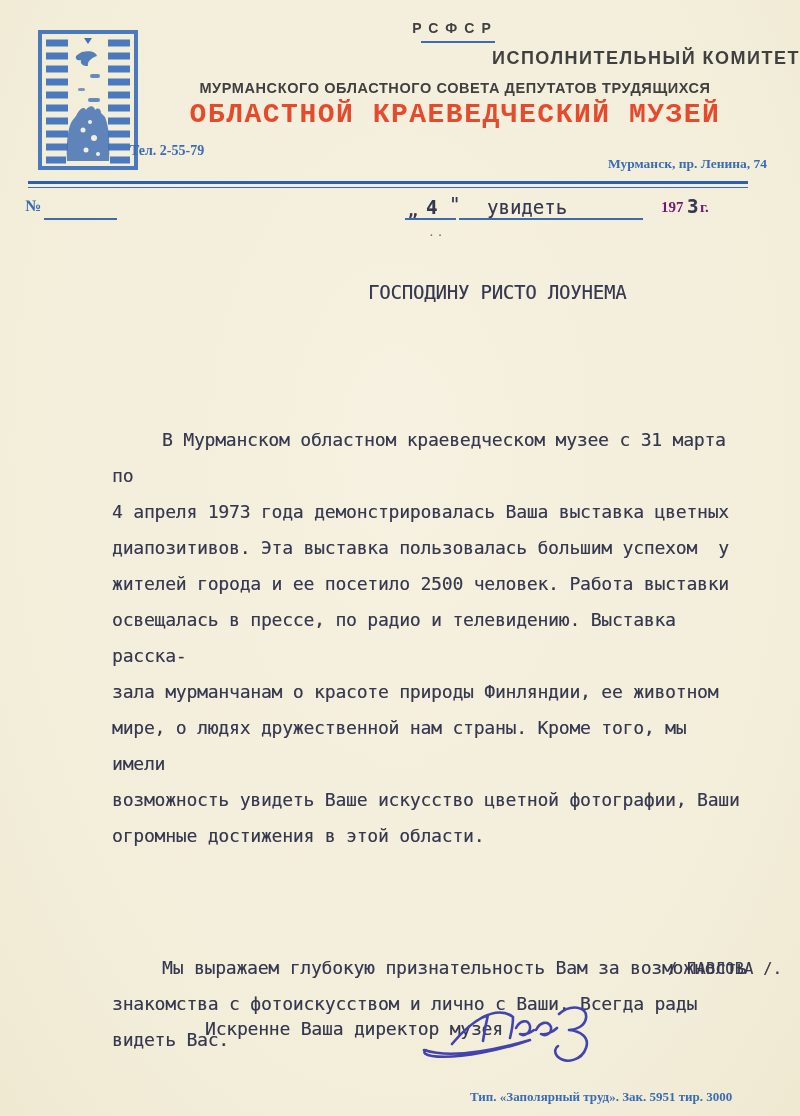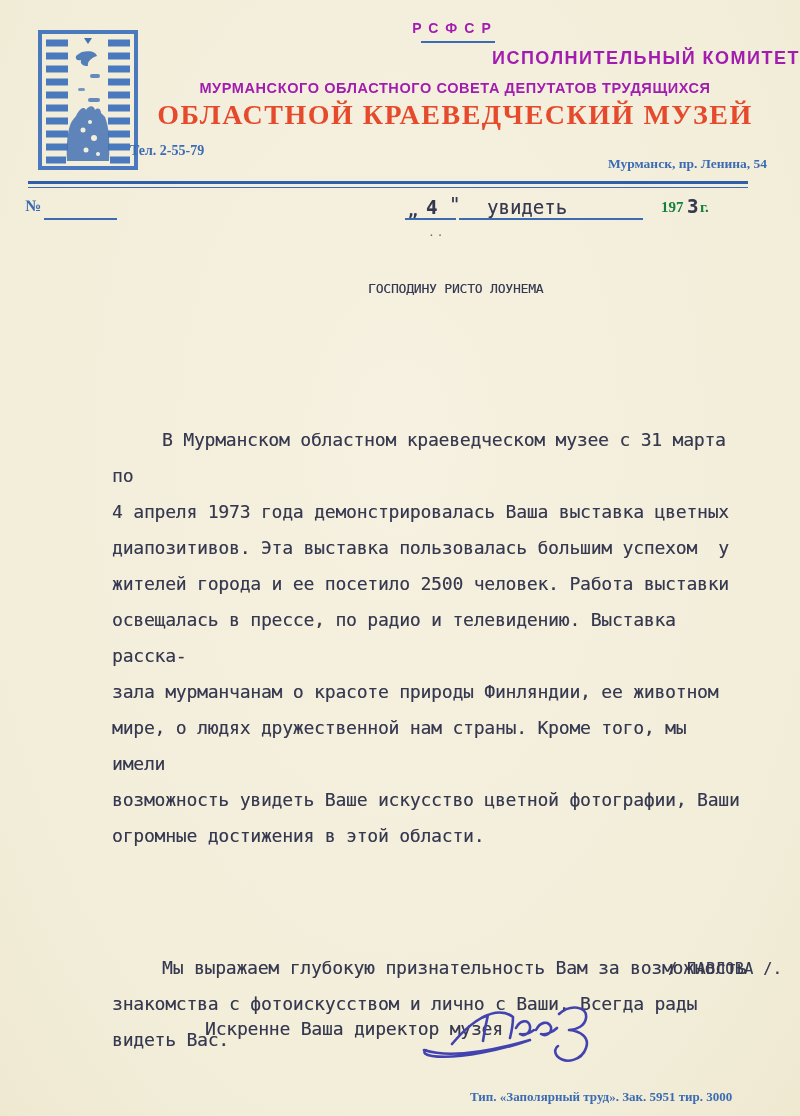--- a/index.html
+++ b/index.html
@@ -4,44 +4,44 @@
 <style>
   html,body{margin:0;padding:0;}
   body{
     width:800px;height:1116px;position:relative;overflow:hidden;
     background:#f4efdd;
     background-image:radial-gradient(ellipse at 50% 40%, #f6f1e0 0%, #f3eeda 70%, #efe9d2 100%);
     font-family:"Liberation Sans", sans-serif;
   }
   .abs{position:absolute;}
   
-  .lh-center{left:110px;width:690px;text-align:center;color:#a21caf;}
+  .lh-center{left:110px;width:690px;text-align:center;color:#404040;}
   .republic{top:20px;font-size:14px;font-weight:bold;letter-spacing:7px;}
   .rsfsr-rule{left:421px;top:41px;width:74px;height:2px;background:#3b6cb3;}
   .committee1{top:48px;font-size:18px;font-weight:600;letter-spacing:1.5px;text-align:right;}
   .committee2{top:80px;font-size:14.5px;font-weight:bold;letter-spacing:.6px;}
-  .museum{top:99px;font-family:Liberation Serif, serif;
+  .museum{top:99px;font-family:Liberation Mono, monospace;
     font-size:28px;font-weight:bold;letter-spacing:1.5px;color:#e64a2d;}
   .phone{left:130px;top:143px;font-family:"Liberation Serif",serif;
     font-size:14px;font-weight:bold;color:#3b6cb3;}
   .address{right:33px;top:156px;font-family:"Liberation Serif",serif;
     font-size:13.5px;font-weight:bold;color:#3b6cb3;}
   .rule-thick{left:28px;top:181px;width:720px;height:2.5px;background:#2f5fa8;}
   .rule-thin{left:28px;top:187px;width:720px;height:1px;background:#3b6cb3;}
   
   .num-label{left:25px;top:197px;font-family:"Liberation Serif",serif;
     font-size:16px;font-weight:bold;color:#3b6cb3;}
   .blank-line{height:1.5px;background:#3b6cb3;}
   .tw{font-family:"DejaVu Sans Mono","Liberation Mono",monospace;color:#363850;
     text-shadow:0.3px 0.3px 0.5px rgba(54,56,80,0.45);}
   .date-typed{font-size:19px;}
-  .date-printed{font-family:"Liberation Serif",serif;font-size:15px;color:#15803d;font-weight:bold;}
+  .date-printed{font-family:"Liberation Serif",serif;font-size:15px;color:#701a75;font-weight:bold;}
   .date-dots{left:428px;top:226px;font-size:11px;color:rgba(54,56,80,.45);letter-spacing:2px;}
   
-  .salutation{left:368px;top:281px;font-size:13px;letter-spacing:-0.2px;}
+  .salutation{left:368px;top:281px;font-size:19px;letter-spacing:-0.2px;}
   .letter-body{left:100px;top:338px;width:660px;font-size:18px;line-height:36px;
     letter-spacing:-0.2px;white-space:pre-wrap;}
   .letter-body p{margin:12px;text-indent:50px;}
   .closing{left:205px;top:976px;font-size:18px;letter-spacing:-0.2px;margin-top:42px;}
   .sig-name{left:668px;top:960px;font-size:15px;letter-spacing:0.5px;}
   .signature{left:418px;top:986px;}
   
   .imprint{left:470px;top:1089px;font-family:"Liberation Serif",serif;
     font-size:13px;font-weight:bold;color:#3b6cb3;}
   
@@ -94,21 +94,21 @@
     <circle cx="52" cy="92" r="2" fill="#f4efdd"></circle>
   </g>
 </svg>
 
 <div class="abs lh-center republic">РСФСР</div>
 <div class="abs rsfsr-rule"></div>
 <div class="abs lh-center committee1">ИСПОЛНИТЕЛЬНЫЙ КОМИТЕТ</div>
 <div class="abs lh-center committee2">МУРМАНСКОГО ОБЛАСТНОГО СОВЕТА ДЕПУТАТОВ ТРУДЯЩИХСЯ</div>
 <div class="abs lh-center museum">ОБЛАСТНОЙ КРАЕВЕДЧЕСКИЙ МУЗЕЙ</div>
 <div class="abs phone">Тел. 2-55-79</div>
-<div class="abs address">Мурманск, пр. Ленина, 54</div>
+<div class="abs address">Мурманск, пр. Ленина, 74</div>
 <div class="abs rule-thick"></div>
 <div class="abs rule-thin"></div>
 
 <div class="abs num-label">№</div>
 <div class="abs blank-line" style="left:44px;top:218px;width:73px;"></div>
 
 <span class="abs tw date-typed" style="left:407px;top:198px;">„</span>
 <span class="abs tw date-typed" style="left:426px;top:196px;font-weight:bold;">4</span>
 <span class="abs tw date-typed" style="left:449px;top:193px;">"</span>
 <div class="abs blank-line" style="left:405px;top:218px;width:51px;"></div>

